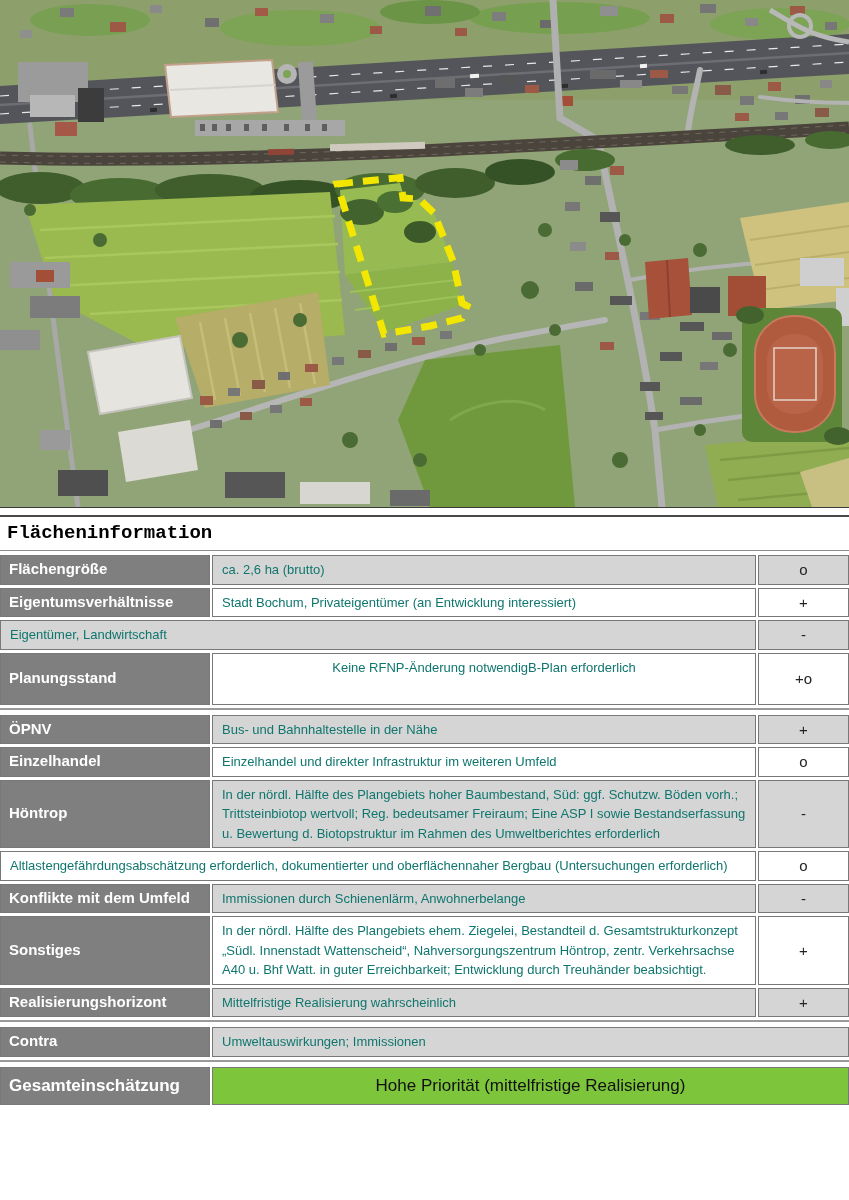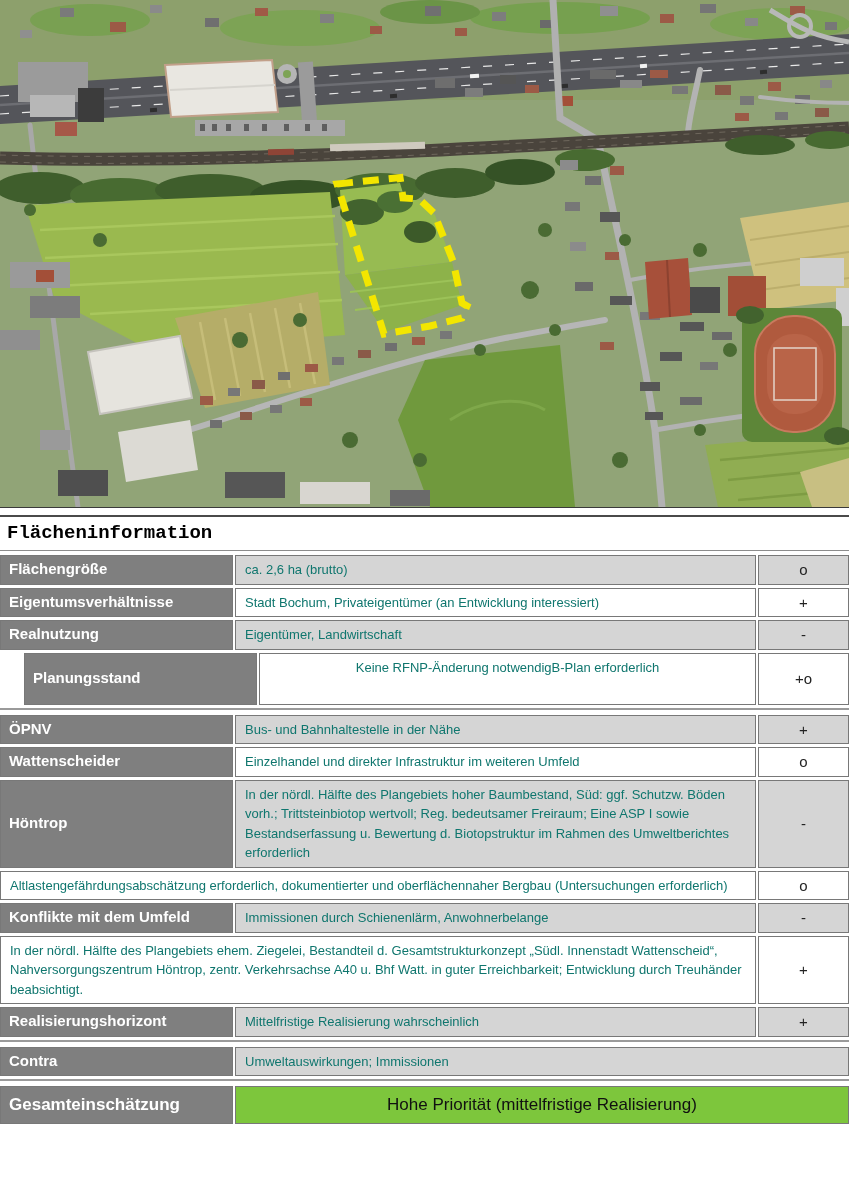--- a/index.html
+++ b/index.html
@@ -10,21 +10,21 @@
 
   .info { margin-top:7px; }
   .title { font-size:19px; font-weight:bold; color:#000; border-top:2px solid #4a4a4a;
            border-bottom:1px solid #8c8c8c; padding:5px 7px 6px;font-family:Liberation Mono, monospace; }
 
   .section { padding-top:1px; }
   .section + .section { border-top:2px solid #9a9a9a; margin-top:3px; padding-top:2px; }
 
   .row { display:flex; align-items:stretch; margin-top:3px; }
   .cell { border:1px solid #787878; box-sizing:border-box; display:flex; align-items:center; }
-  .lbl { width:233px; flex:none; background:var(--label-bg,#7f7f7f); color:#fff; font-weight:bold;
+  .lbl { width:210px; flex:none; background:var(--label-bg,#7f7f7f); color:#fff; font-weight:bold;
          font-size:15px; padding:4px 8px; margin-right:2px; line-height:1.25; }
   .val { flex:1; font-size:13px; color:#0f766e; padding:4px 9px; line-height:1.5; background:#fff; min-height:29px; }
   .rat { width:91px; flex:none; margin-left:2px; justify-content:center; font-size:15px;
          color:#222; background:#fff; }
   .shade .val, .shade .rat { background:var(--shade-bg,#d5d5d5); }
   .col { flex-direction:row; justify-content:center; }
   .val.col { align-items:flex-start; }
   .rat.col { align-items:center; }
   .rat.col div { line-height:1.7; }
 
@@ -311,63 +311,63 @@
       <div class="cell lbl">Flächengröße</div>
       <div class="cell val">ca. 2,6 ha (brutto)</div>
       <div class="cell rat">o</div>
     </div>
     <div class="row">
       <div class="cell lbl">Eigentumsverhältnisse</div>
       <div class="cell val">Stadt Bochum, Privateigentümer (an Entwicklung interessiert)</div>
       <div class="cell rat">+</div>
     </div>
     <div class="row shade">
-      <div class="cell lbl">Realnutzung</div>
       <div class="cell val">Eigentümer, Landwirtschaft</div>
       <div class="cell rat">-</div>
     </div>
-    <div class="row" style="min-height:52px;padding-left:24px;">
+    <div class="row" style="min-height:52px;">
       <div class="cell lbl">Planungsstand</div>
       <div class="cell val col">
         <div>Keine RFNP-Änderung notwendig</div>
         <div>B-Plan erforderlich</div>
       </div>
       <div class="cell rat col">
         <div>+</div>
         <div>o</div>
       </div>
     </div>
   </div>
 
   <div class="section">
     <div class="row shade">
       <div class="cell lbl">ÖPNV</div>
       <div class="cell val">Bus- und Bahnhaltestelle in der Nähe</div>
       <div class="cell rat">+</div>
     </div>
     <div class="row">
-      <div class="cell lbl">Wattenscheider</div>
+      <div class="cell lbl">Einzelhandel</div>
       <div class="cell val">Einzelhandel und direkter Infrastruktur im weiteren Umfeld</div>
       <div class="cell rat">o</div>
     </div>
     <div class="row shade">
       <div class="cell lbl">Höntrop</div>
       <div class="cell val">In der nördl. Hälfte des Plangebiets hoher Baumbestand, Süd: ggf. Schutzw. Böden vorh.; Trittsteinbiotop wertvoll; Reg. bedeutsamer Freiraum; Eine ASP I sowie Bestandserfassung u. Bewertung d. Biotopstruktur im Rahmen des Umweltberichtes erforderlich</div>
       <div class="cell rat">-</div>
     </div>
     <div class="row">
       <div class="cell val">Altlastengefährdungsabschätzung erforderlich, dokumentierter und oberflächennaher Bergbau (Untersuchungen erforderlich)</div>
       <div class="cell rat">o</div>
     </div>
     <div class="row shade">
       <div class="cell lbl">Konflikte mit dem Umfeld</div>
       <div class="cell val">Immissionen durch Schienenlärm, Anwohnerbelange</div>
       <div class="cell rat">-</div>
     </div>
     <div class="row">
+      <div class="cell lbl">Sonstiges</div>
       <div class="cell val">In der nördl. Hälfte des Plangebiets ehem. Ziegelei, Bestandteil d. Gesamtstrukturkonzept „Südl. Innenstadt Wattenscheid“, Nahversorgungszentrum Höntrop, zentr. Verkehrsachse A40 u. Bhf Watt. in guter Erreichbarkeit; Entwicklung durch Treuhänder beabsichtigt.</div>
       <div class="cell rat">+</div>
     </div>
     <div class="row shade">
       <div class="cell lbl">Realisierungshorizont</div>
       <div class="cell val">Mittelfristige Realisierung wahrscheinlich</div>
       <div class="cell rat">+</div>
     </div>
   </div>
 

